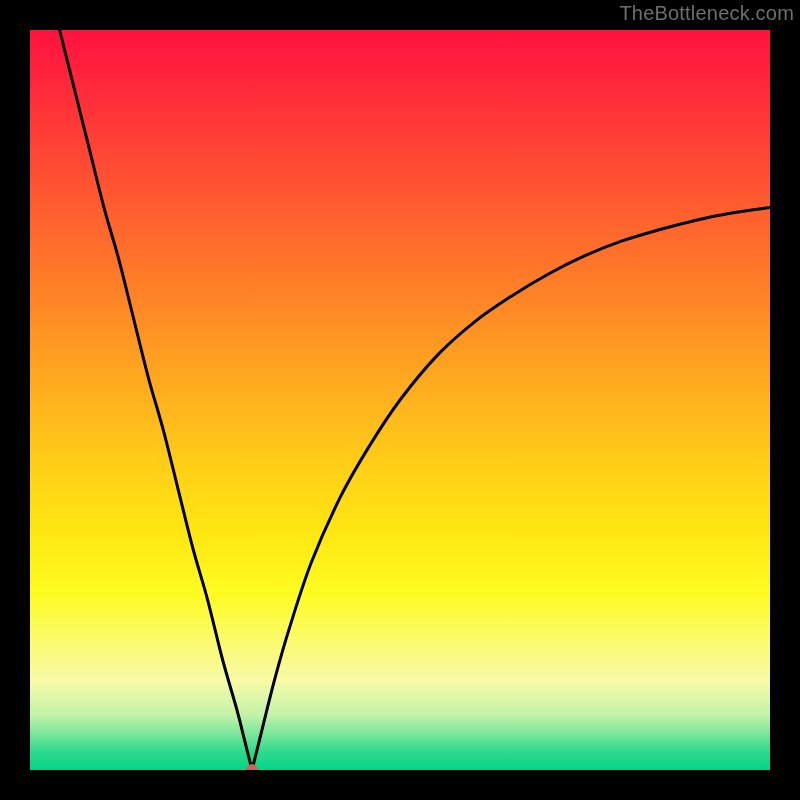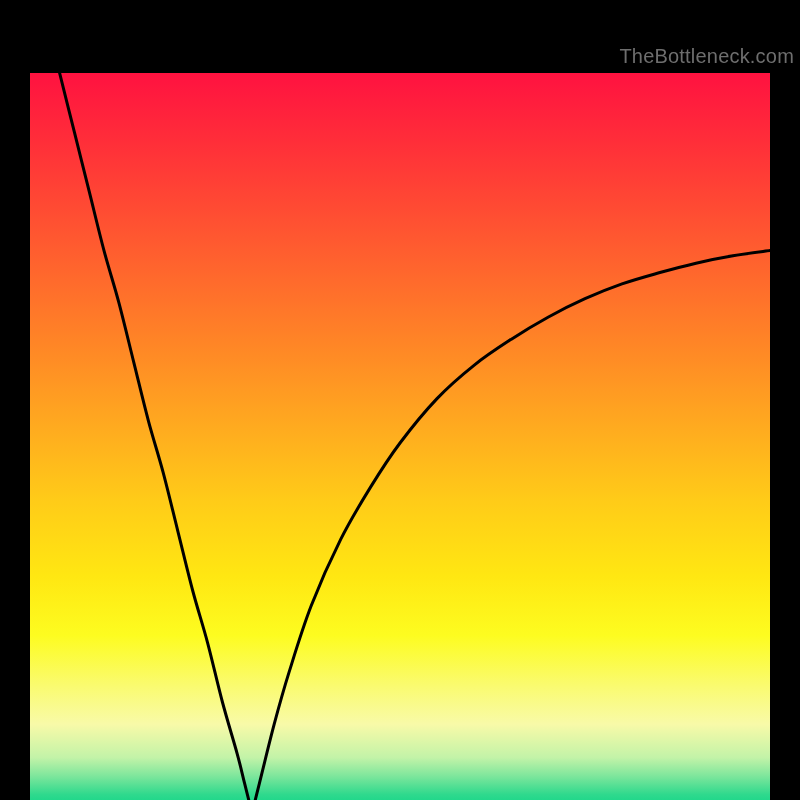--- a/index.html
+++ b/index.html
@@ -8,21 +8,20 @@
     width: 800px;
     height: 800px;
     background: #000;
     overflow: hidden;
     font-family: Arial, Helvetica, sans-serif;
   }
   .stage {
     position: relative;
     width: 800px;
     height: 756px;
-    margin-top: 43px;
   }
   .watermark {
     position: absolute;
     top: 2px;
     right: 6px;
     color: #6e6e6e;
     font-size: 20px;
     letter-spacing: 0.2px;
     z-index: 20;
   }

